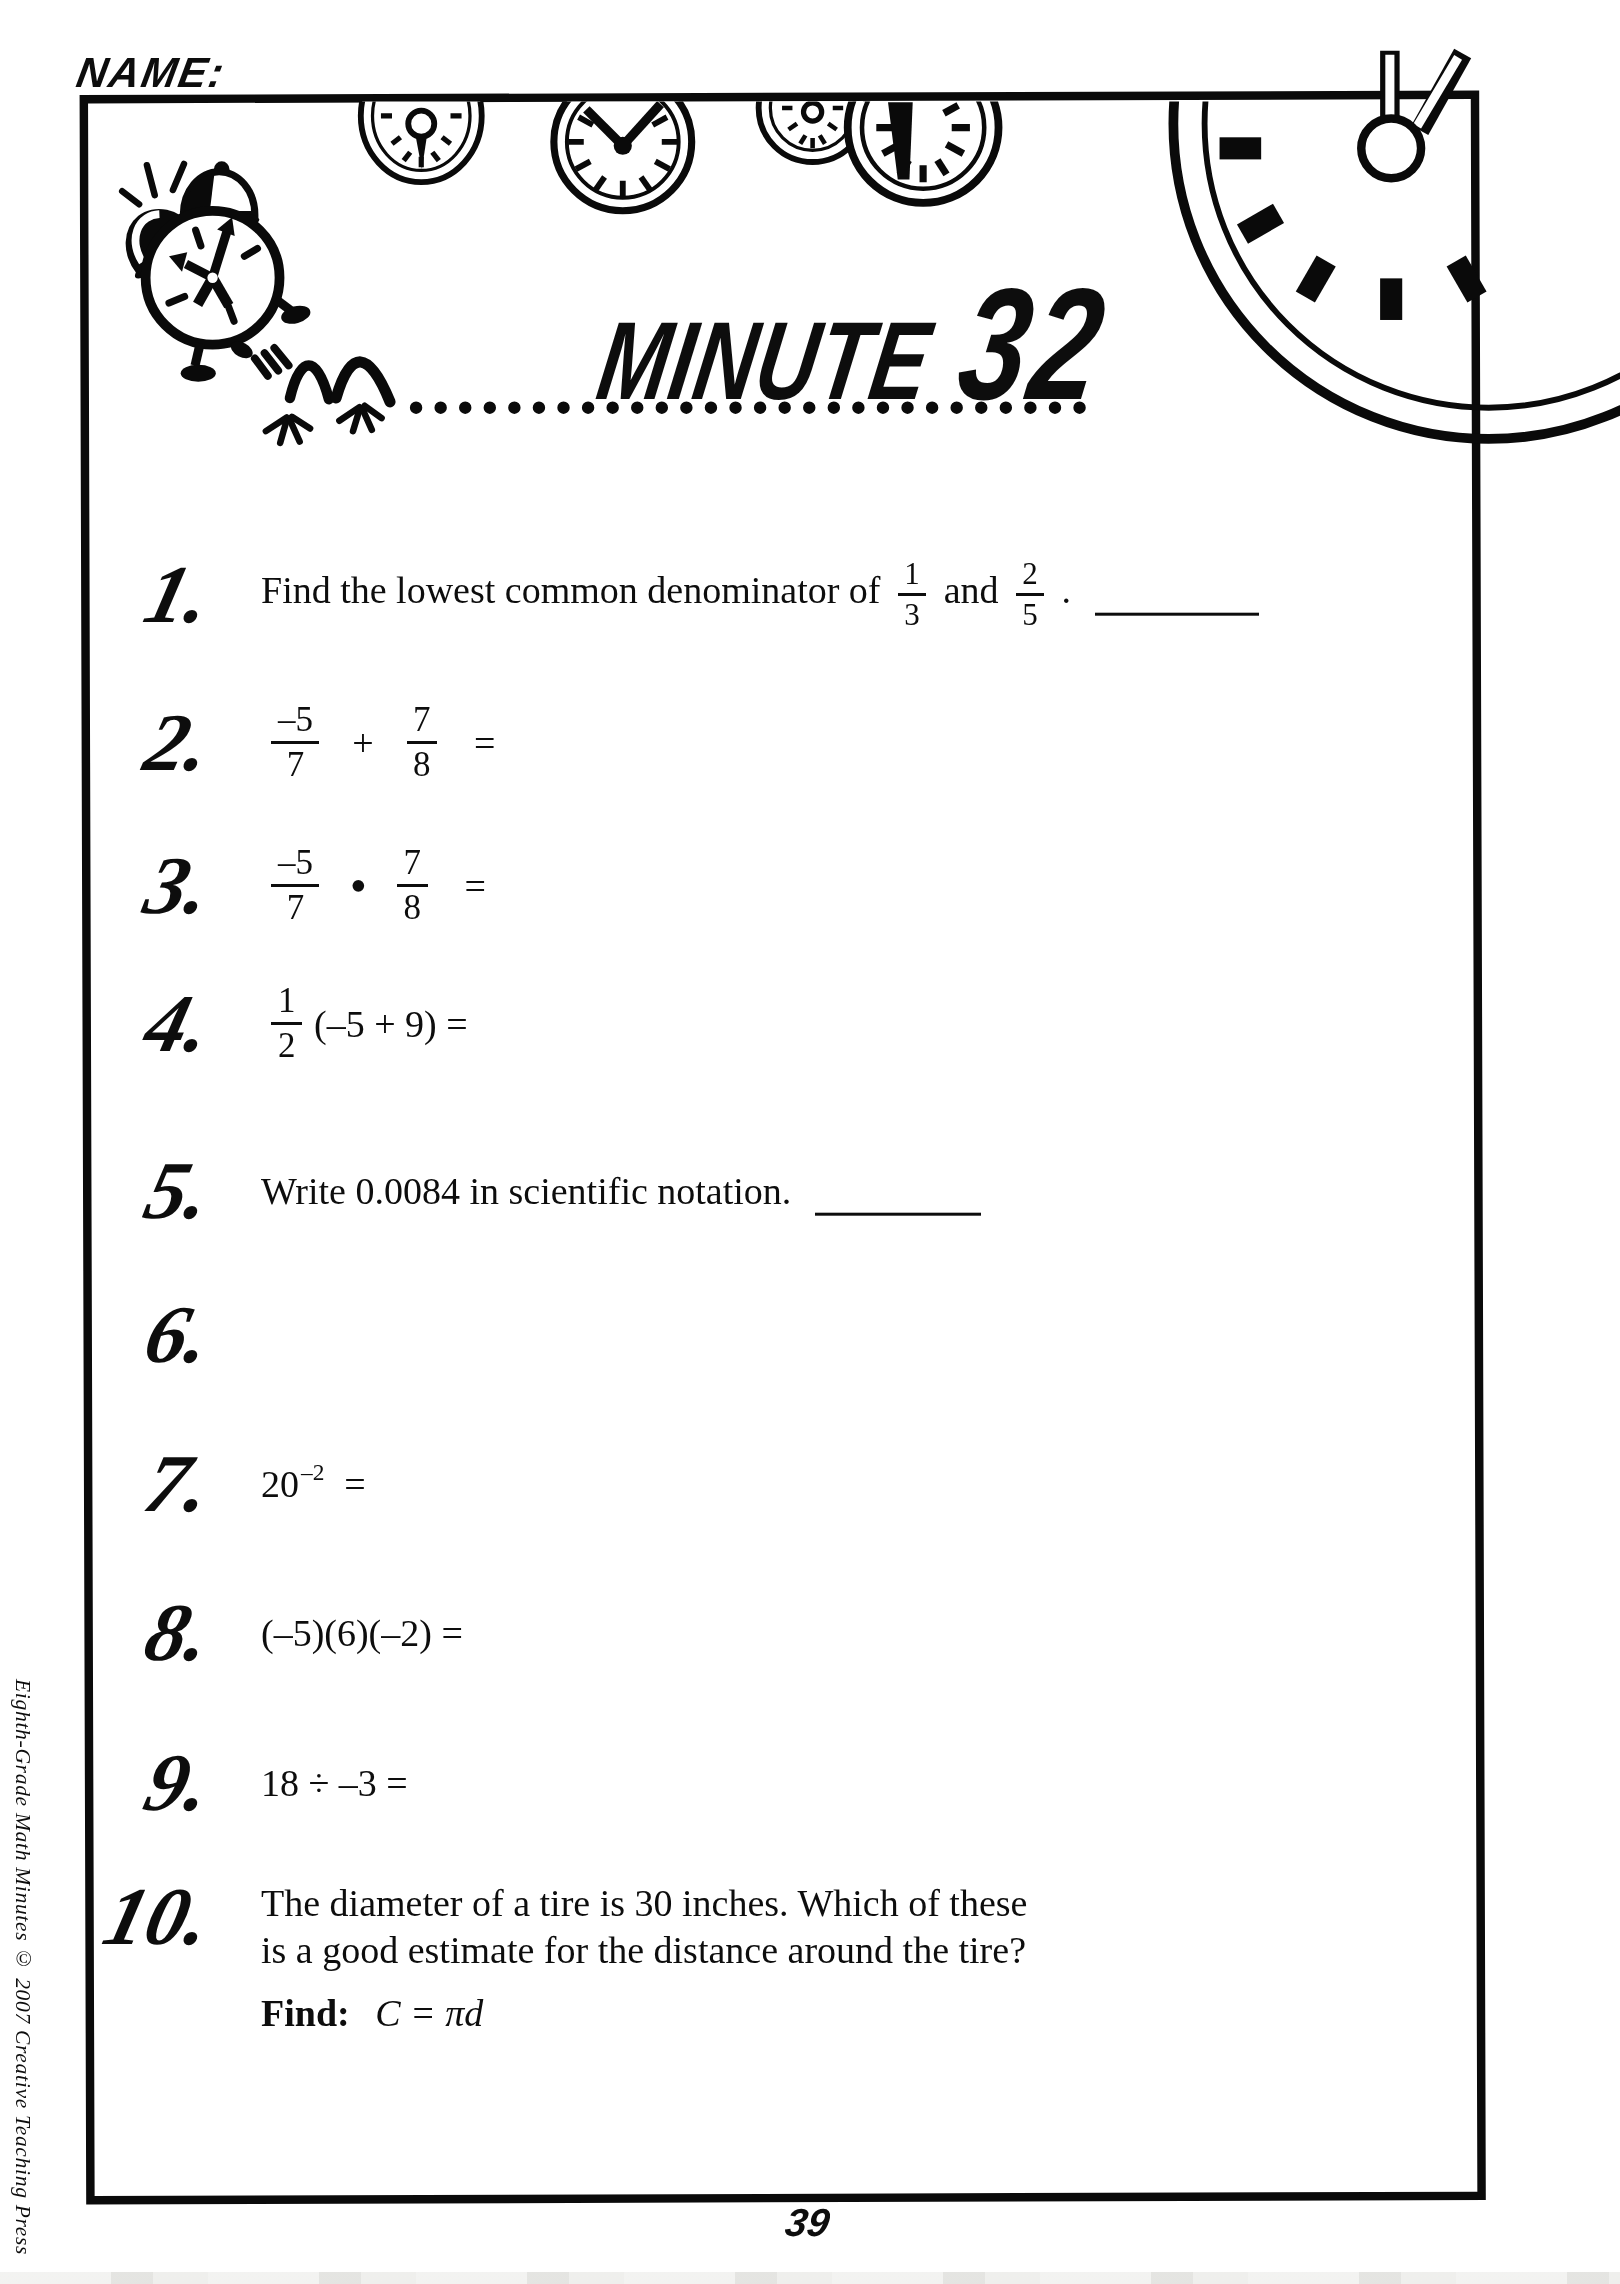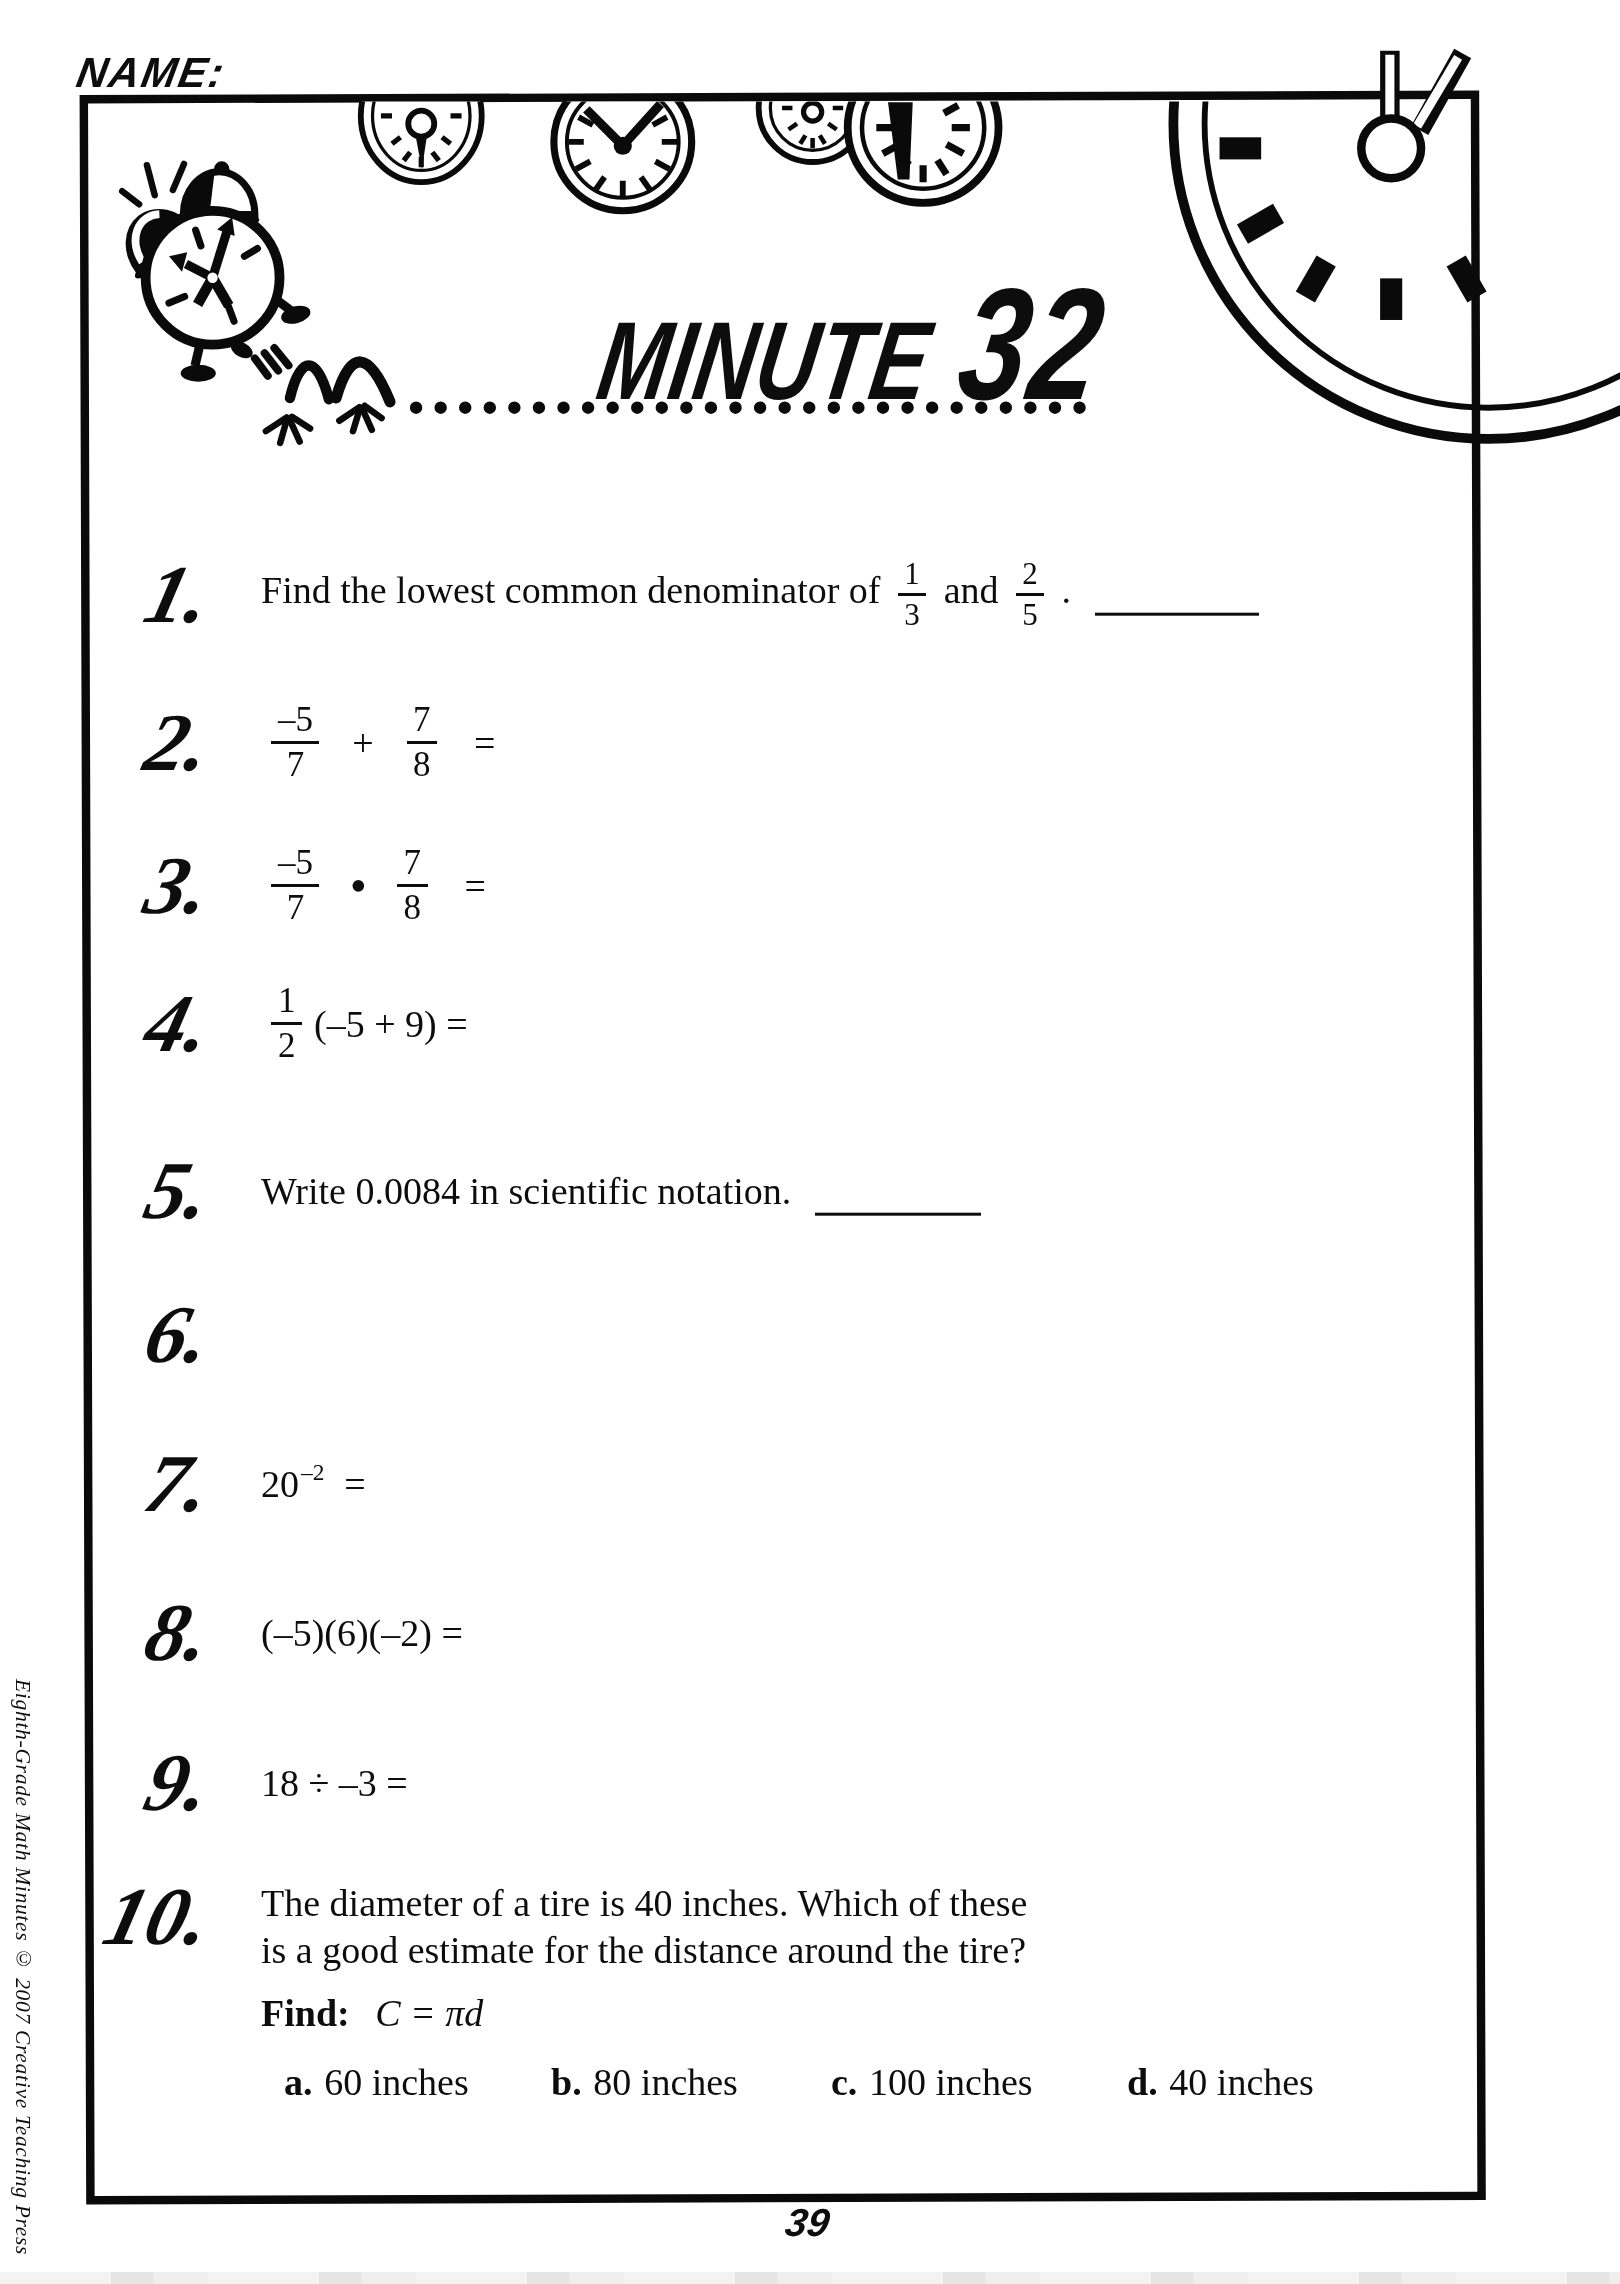--- a/index.html
+++ b/index.html
@@ -314,31 +314,25 @@
 </div>
 
 <div class="q" style="top:1746px;">
   <div class="qnum">9.</div>
   <div class="qbody"><span class="qtext">18 ÷ –3 =</span></div>
 </div>
 
 <div class="q tenth" style="top:1880px;">
   <div class="qnum">10.</div>
   <div class="qbody" style="white-space:normal;width:1287px;">
-    <p class="q10line">The diameter of a tire is 40 inches. Which of these</p>
+    <p class="q10line">The diameter of a tire is 30 inches. Which of these</p>
     <p class="q10line">is a good estimate for the distance around the tire?</p>
     <div class="hintline">
       <span class="hintlabel">Find:</span>
       <span class="formula">C = πd</span>
     </div>
-    <div class="opts">
-      <span class="opt a"><span class="letter">a.</span><span>60 inches</span></span>
-      <span class="opt b"><span class="letter">b.</span><span>80 inches</span></span>
-      <span class="opt c"><span class="letter">c.</span><span>100 inches</span></span>
-      <span class="opt d"><span class="letter">d.</span><span>40 inches</span></span>
-    </div>
   </div>
 </div>
 
 <div class="credit">Eighth-Grade Math Minutes © 2007 Creative Teaching Press</div>
 <div class="pagenum">39</div>
 <div class="scanedge"></div>
 
 
 </body></html>

